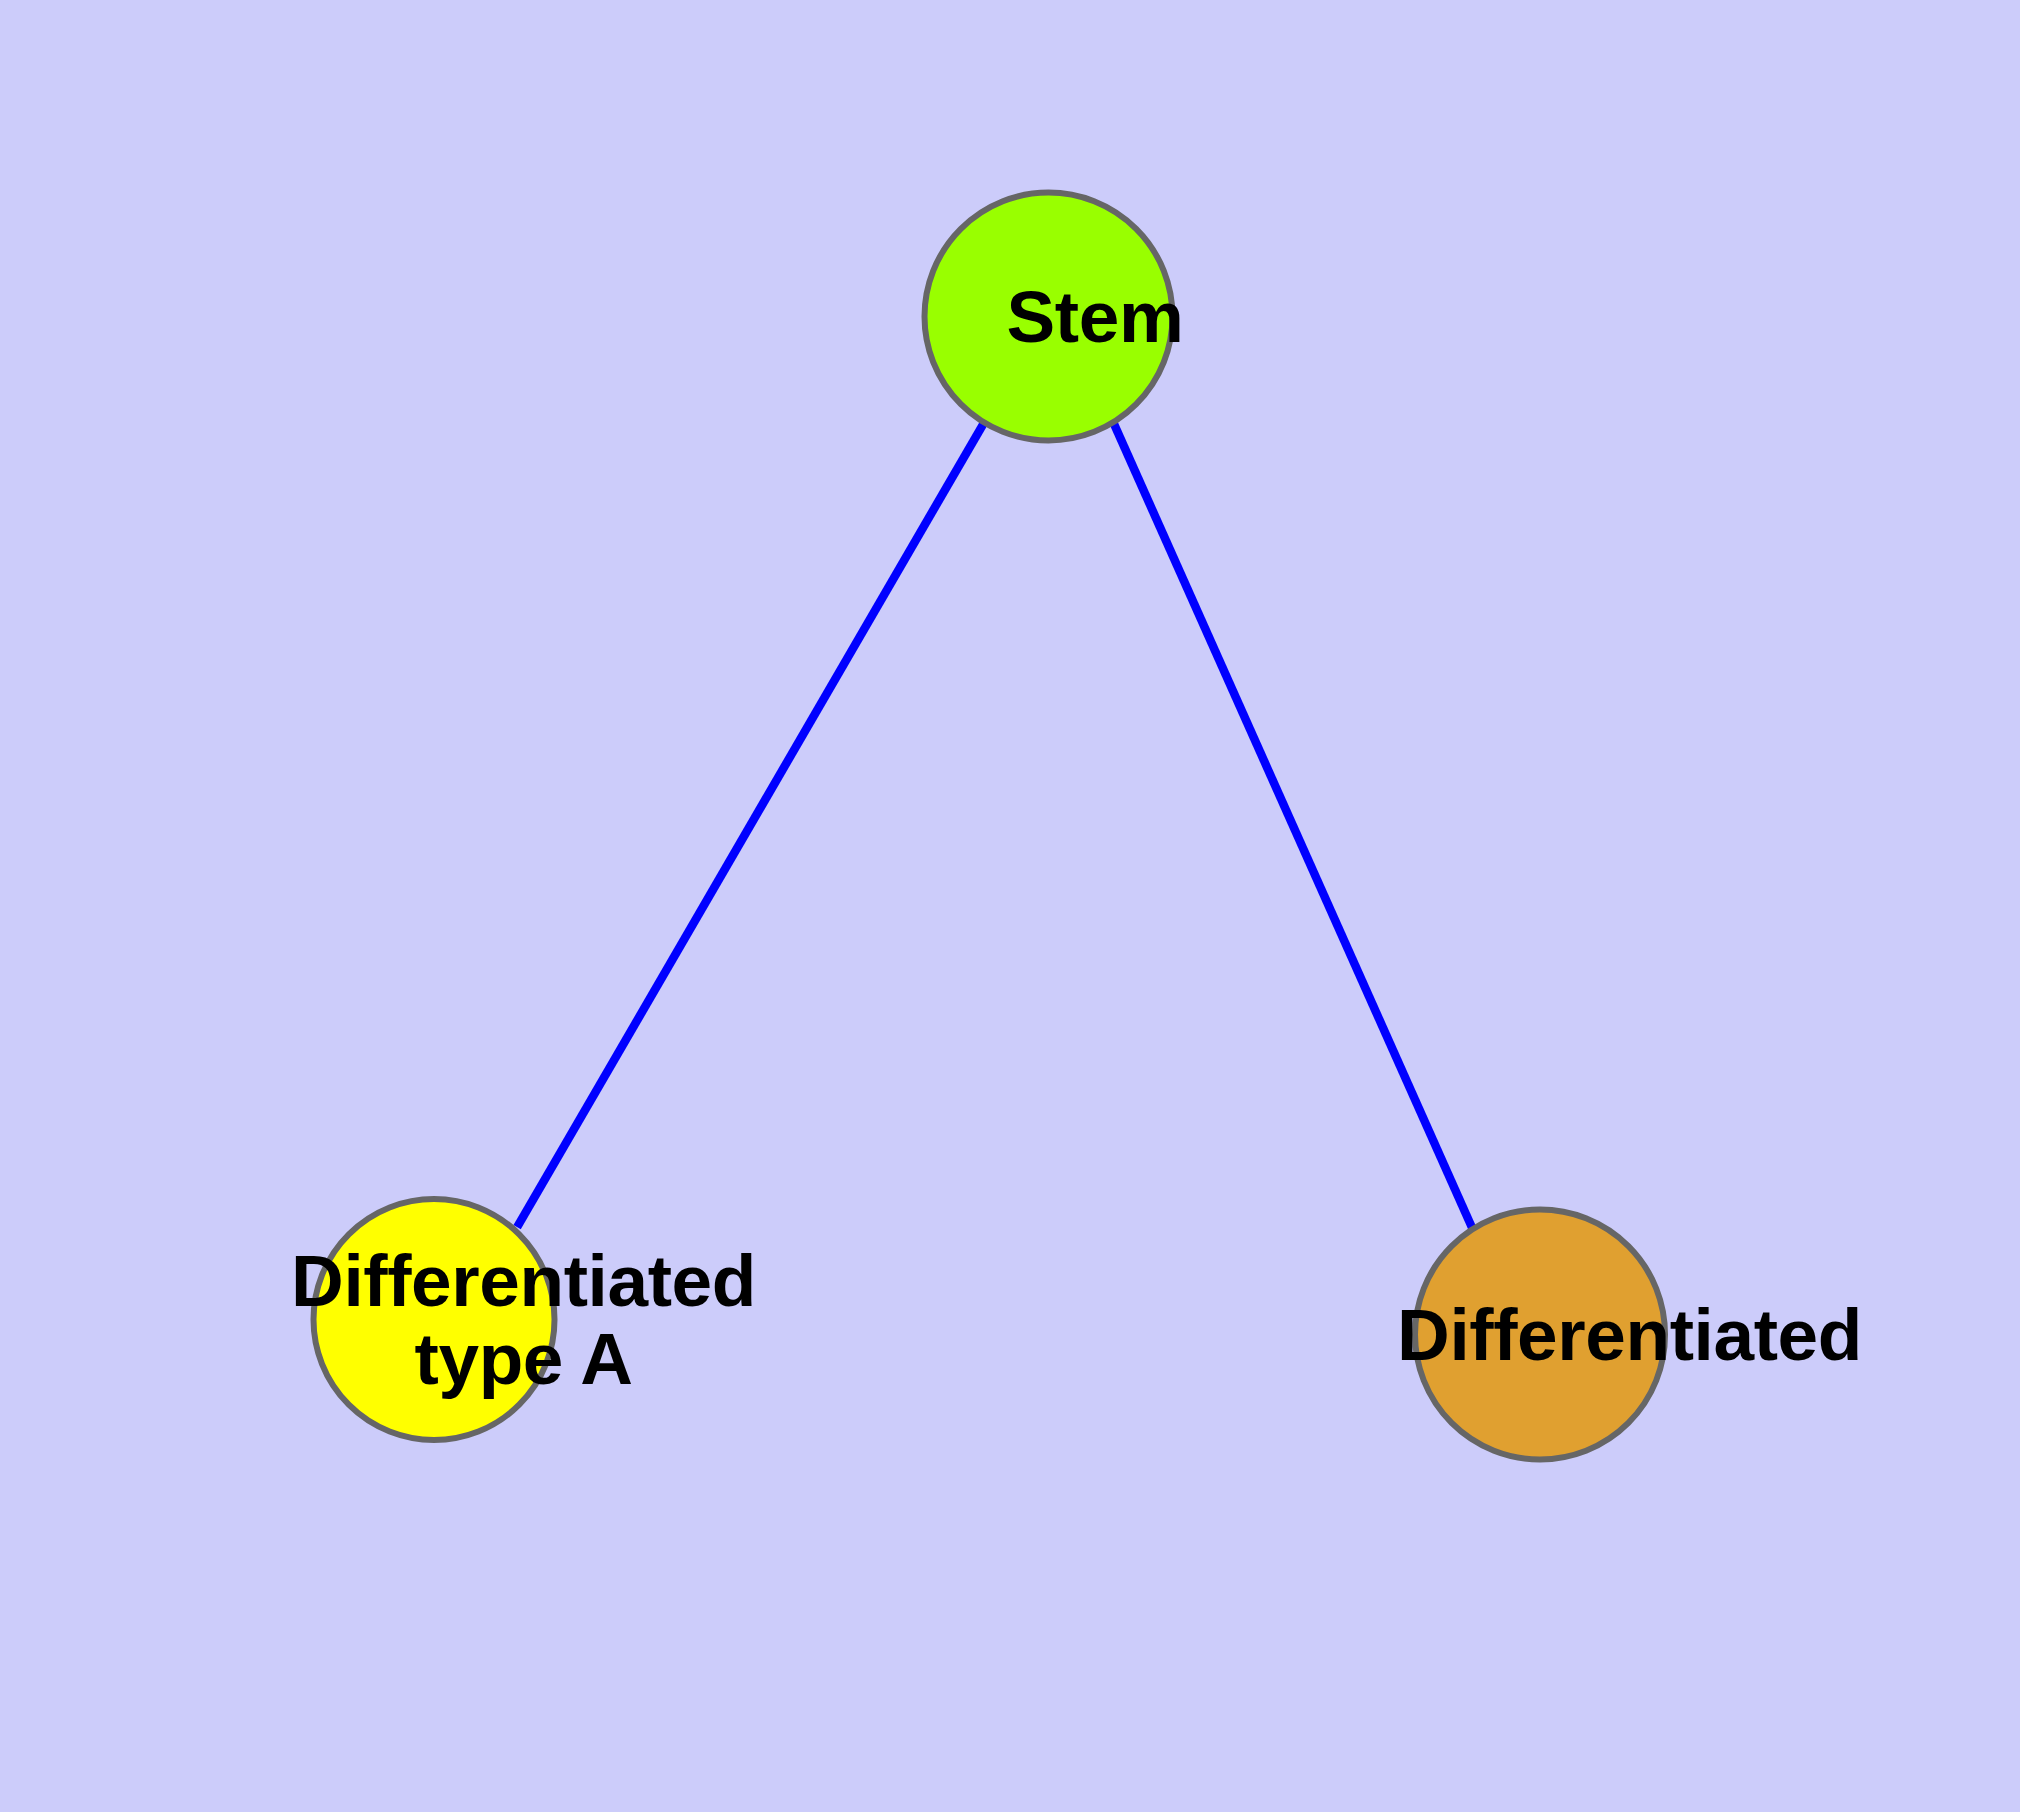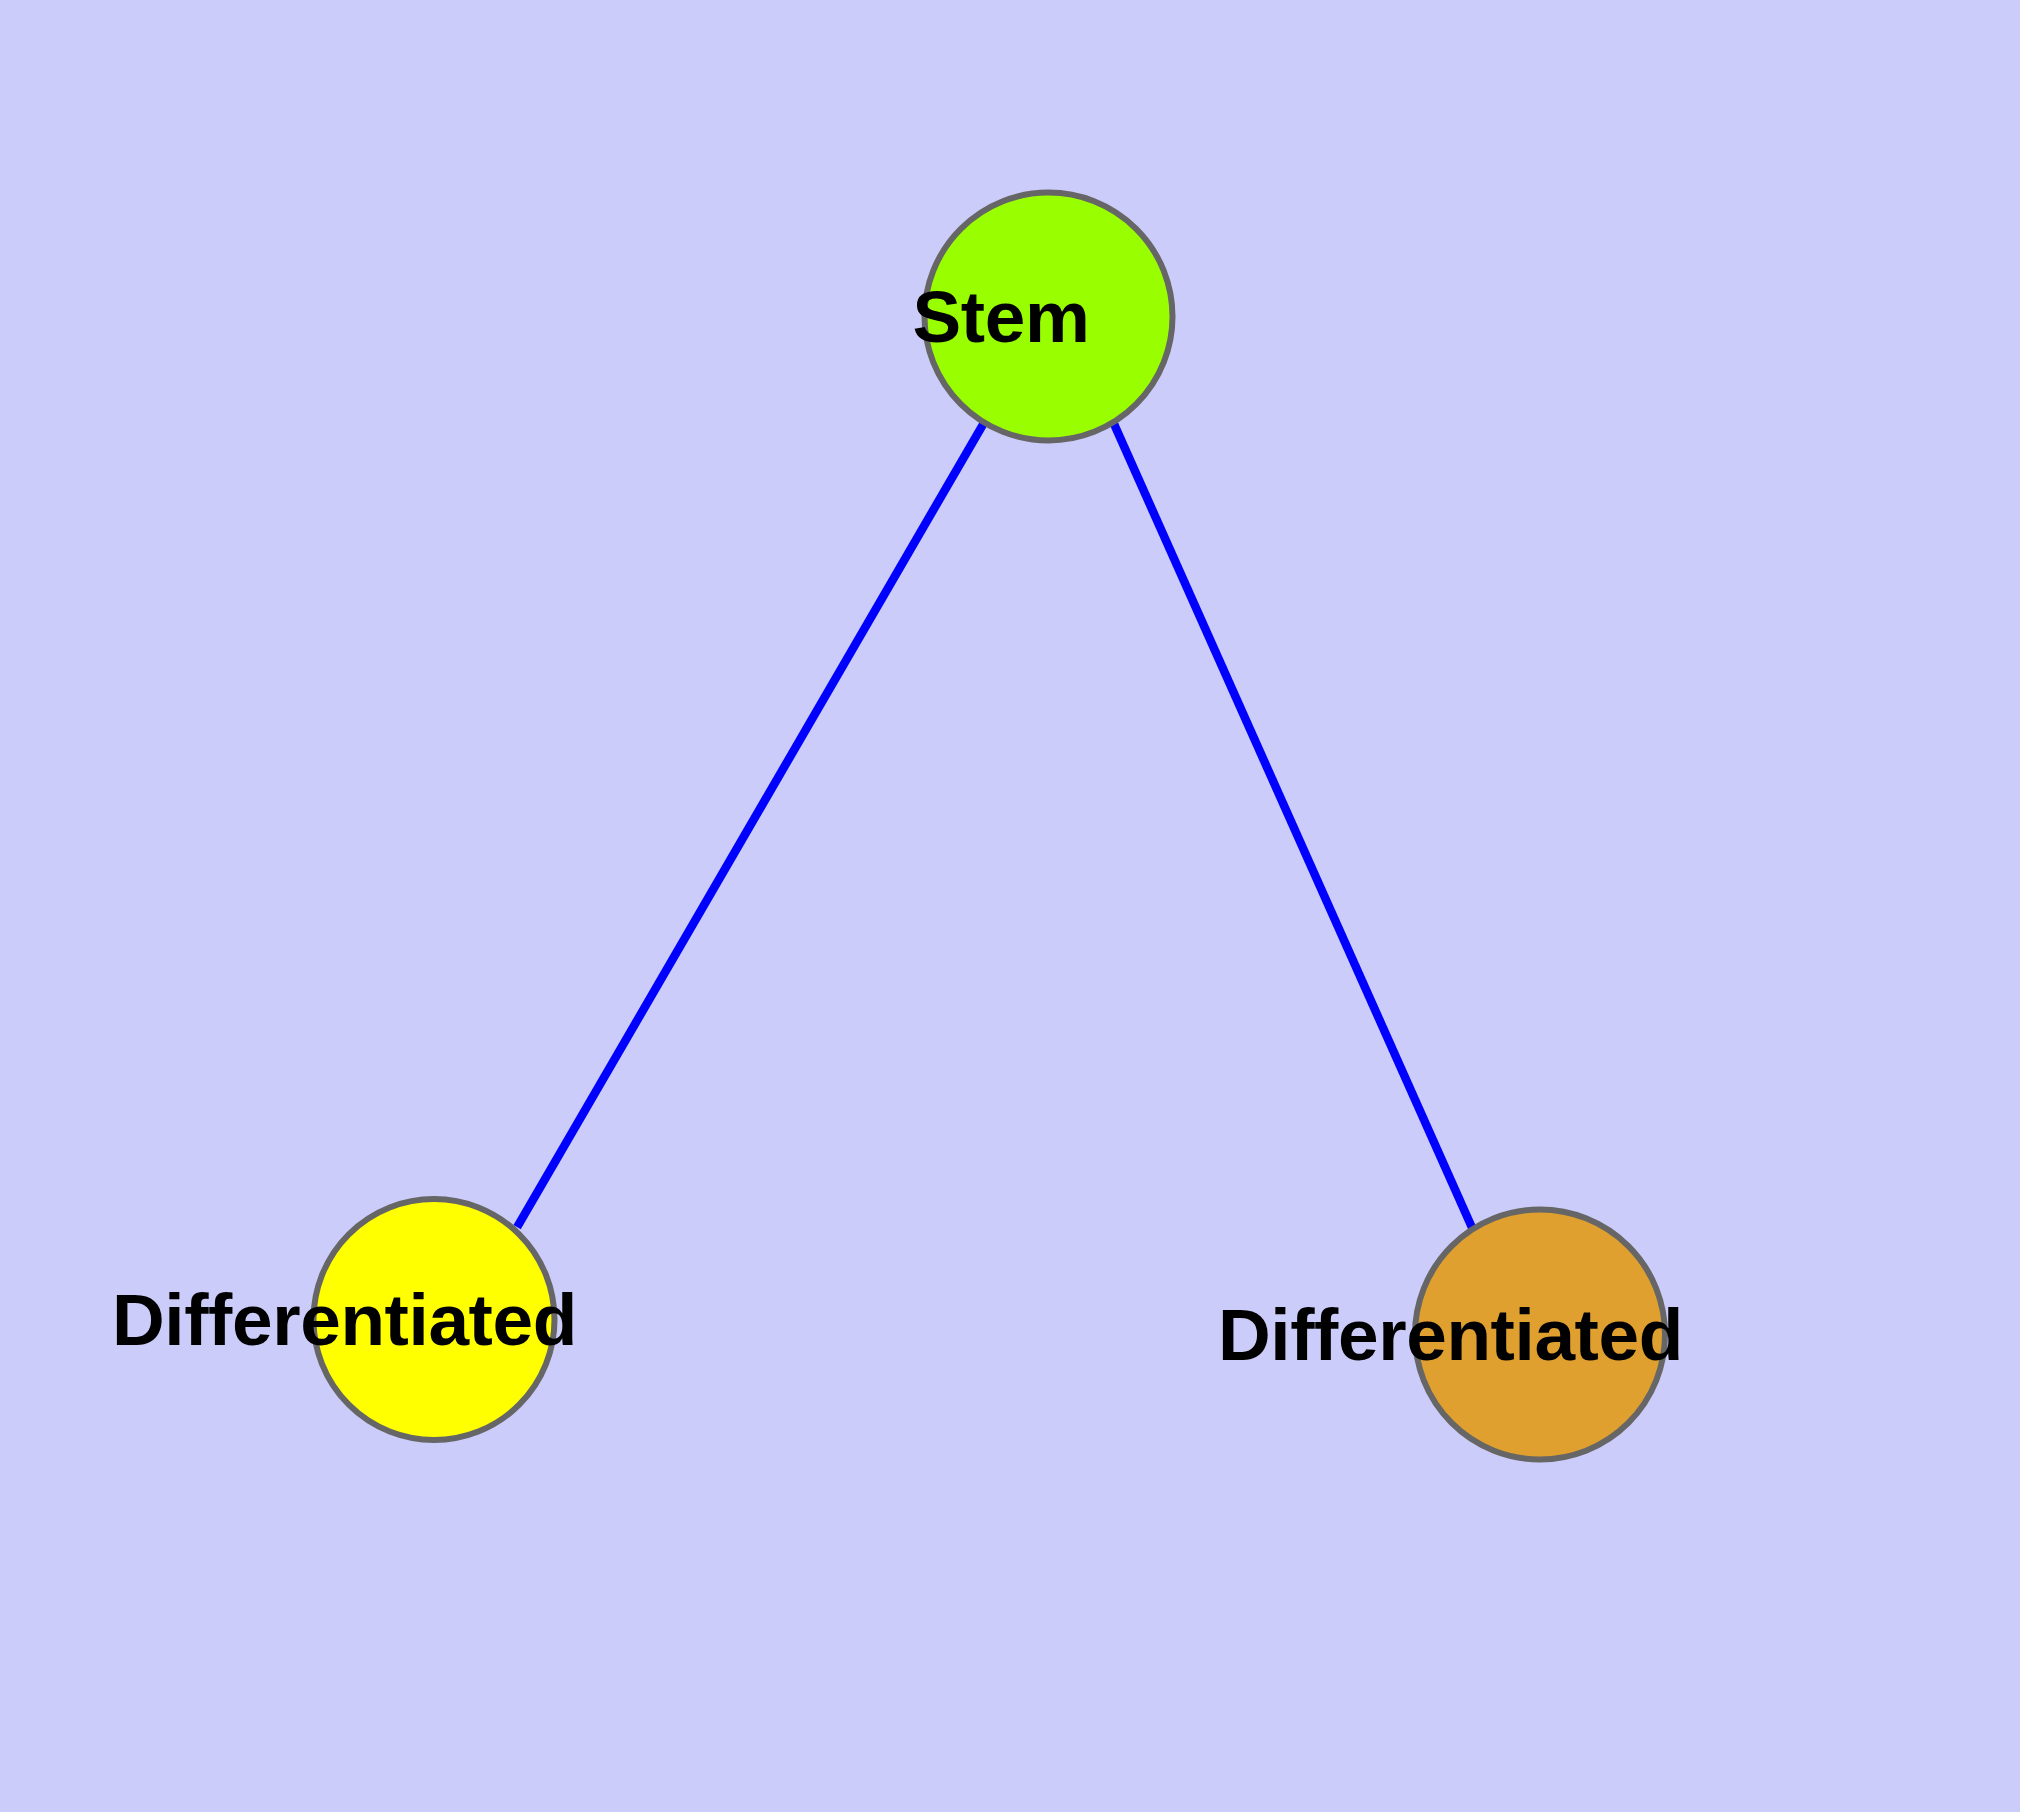--- a/index.html
+++ b/index.html
@@ -22,21 +22,21 @@
     left: 0;
     width: 2021px;
     height: 1812px;
     display: block;
   }
   .node-group {
     position: absolute;
     transform: translate(-50%, -50%);
     display: flex;
     align-items: center;
-    justify-content: flex-start;
+    justify-content: flex-end;
   }
   .node-circle {
     position: absolute;
     top: 50%;
     left: 50%;
     transform: translate(-50%, -50%);
     border-radius: 50%;
     box-sizing: border-box;
   }
   .node-label {
@@ -67,20 +67,21 @@
     <div class="node-circle" style="width:254px; height:254px; background:#99ff00; border:6.8px solid #666666;"></div>
     <div class="node-label" style="font-size:73px;">
       <span class="line">Stem</span>
     </div>
   </div>
 
   <div class="node-group" style="left:434px; top:1319px; width:644px; height:271px;">
     <div class="node-circle" style="width:247px; height:247px; background:#ffff00; border:6.8px solid #666666;"></div>
     <div class="node-label" style="font-size:73px;">
       <span class="line">Differentiated</span>
+      <span class="line">type A</span>
     </div>
   </div>
 
   <div class="node-group" style="left:1540px; top:1334px; width:644px; height:271px;">
     <div class="node-circle" style="width:256px; height:256px; background:#e0a030; border:6.8px solid #666666;"></div>
     <div class="node-label" style="font-size:73px;">
       <span class="line">Differentiated</span>
     </div>
   </div>
 

